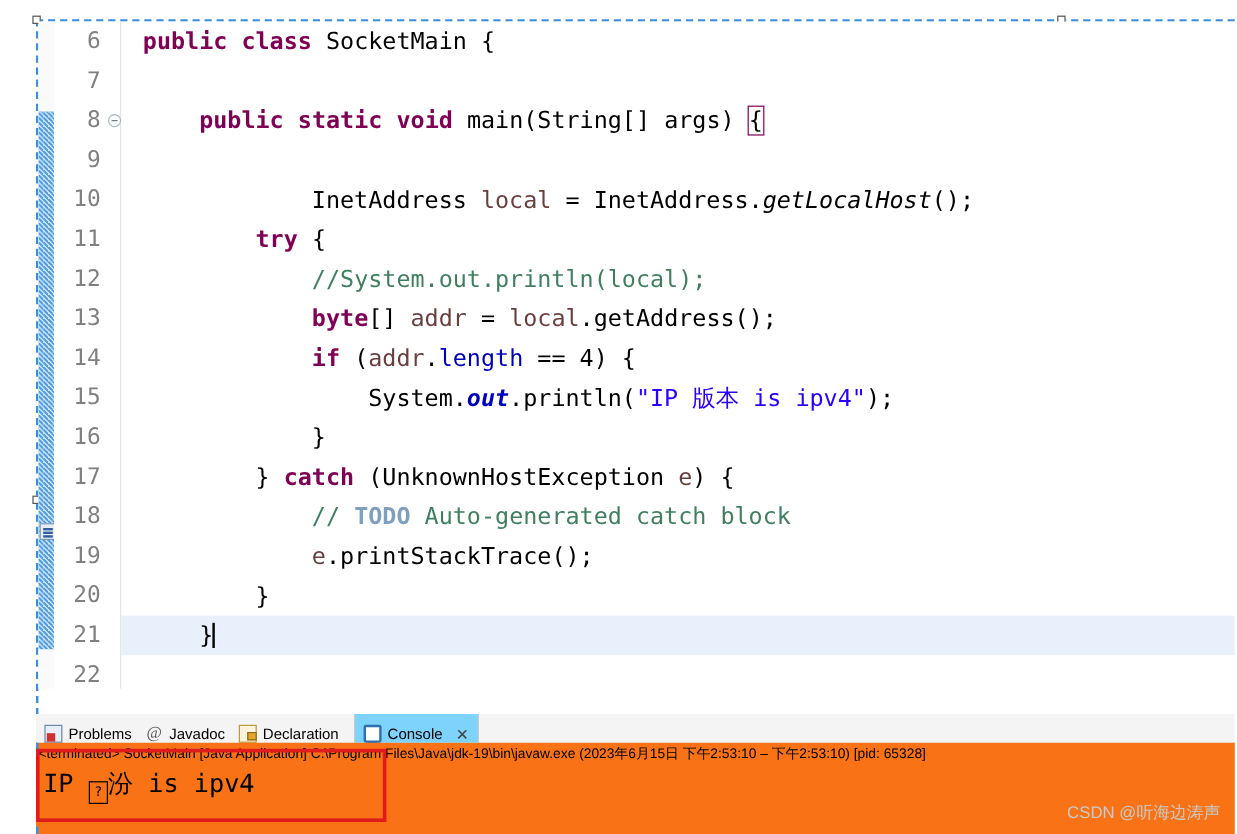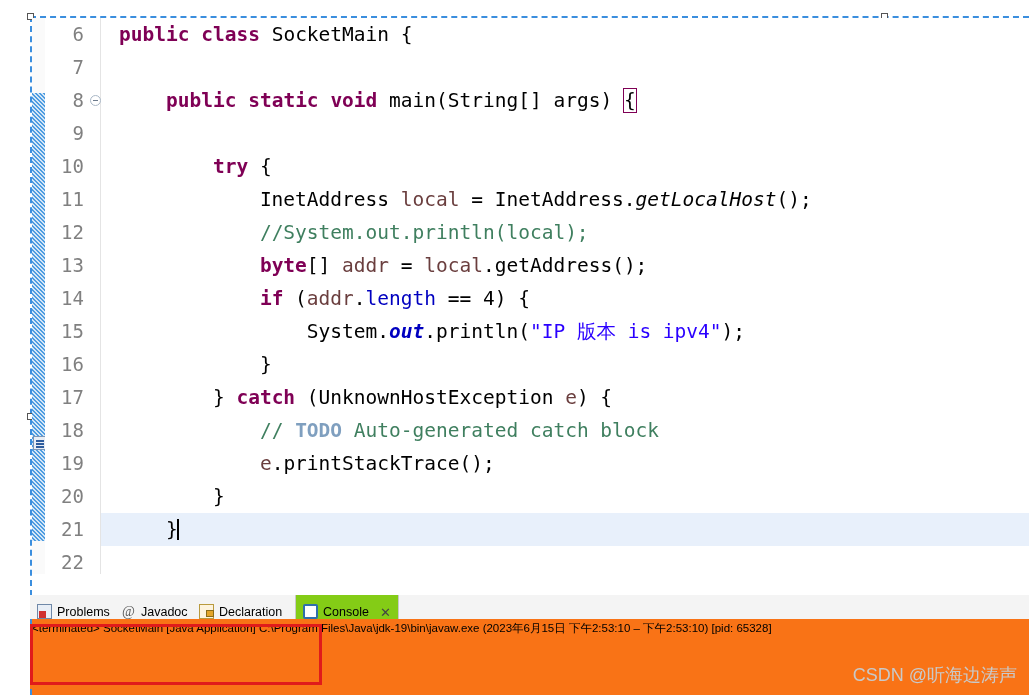--- a/index.html
+++ b/index.html
@@ -163,21 +163,21 @@
     top: 0; height: 24px;
     display: flex; align-items: flex-end;
     gap: 5px;
     padding: 0 7px;
     font-family: "Liberation Sans", sans-serif;
     font-size: 12.5px;
     color: #000000;
     white-space: nowrap;
   }
   .tab.active {
-    background: #84cc16;
+    background: #7dd3fc;
     border-left: 1px solid #c8c8c8;
     border-right: 1px solid #c8c8c8;
     border-bottom: 1px solid #ffffff;
   }
   .tab .ico { width: 15px; height: 15px; position: relative; flex: 0 0 15px; }
   .tab .close {
     font-size: 13px; color: #444; margin-left: 6px; line-height: 1;
   }
 
   
@@ -228,21 +228,21 @@
     left: 30px; top: 624px;
     width: 292px; height: 61px;
     border: 3px solid #e01b1b;
     box-sizing: border-box;
     pointer-events: none;
   }
   .watermark {
     position: absolute;
     right: 14px; bottom: 8px;
     font-family: "Liberation Sans", sans-serif;
-    font-size: 18px;
+    font-size: 14px;
     color: #c9c9c9;
     white-space: nowrap;
   }
   .left-dash {
     position: absolute;
     left: 30px; top: 619px;
     width: 0; height: 76px;
     border-left: 2px dashed #3b8ede;
   }
 </style>
@@ -287,23 +287,23 @@
     <div class="code-area">
 
       <div class="cline"><span class="kw">public</span> <span class="kw">class</span> SocketMain {</div>
 
       <div class="cline"> </div>
 
       <div class="cline">    <span class="kw">public</span> <span class="kw">static</span> <span class="kw">void</span> main(String[] args) <span class="brk-hl">{</span></div>
 
       <div class="cline"> </div>
 
+      <div class="cline">            InetAddress <span class="loc">local</span> = InetAddress.<span class="mth-i">getLocalHost</span>();</div>
+
       <div class="cline">        <span class="kw">try</span> {</div>
-
-      <div class="cline">            InetAddress <span class="loc">local</span> = InetAddress.<span class="mth-i">getLocalHost</span>();</div>
 
       <div class="cline">            <span class="cmt">//System.out.println(local);</span></div>
 
       <div class="cline">            <span class="kw">byte</span>[] <span class="loc">addr</span> = <span class="loc">local</span>.getAddress();</div>
 
       <div class="cline">            <span class="kw">if</span> (<span class="loc">addr</span>.<span class="fld">length</span> == 4) {</div>
 
       <div class="cline">                System.<span class="sta">out</span>.println(<span class="str">"IP 版本 is ipv4"</span>);</div>
 
       <div class="cline">            }</div>
@@ -342,19 +342,20 @@
 
     <div class="tab active" style="left:265px">
       <span class="ico ico-console"></span>
       <span>Console</span>
       <span class="close">✕</span>
     </div>
   </div>
 
   <div class="console">
     <div class="term-line">&lt;terminated&gt; SocketMain [Java Application] C:\Program Files\Java\jdk-19\bin\javaw.exe  (2023年6月15日 下午2:53:10 – 下午2:53:10) [pid: 65328]</div>
+    <div class="out-line"><span>IP </span><span class="box-glyph">?</span><span>汾 is ipv4</span></div>
   </div>
   <div class="left-dash"></div>
 
   <div class="redbox"></div>
 
   <div class="watermark">CSDN @听海边涛声</div>
 </div>
 
 </body></html>

